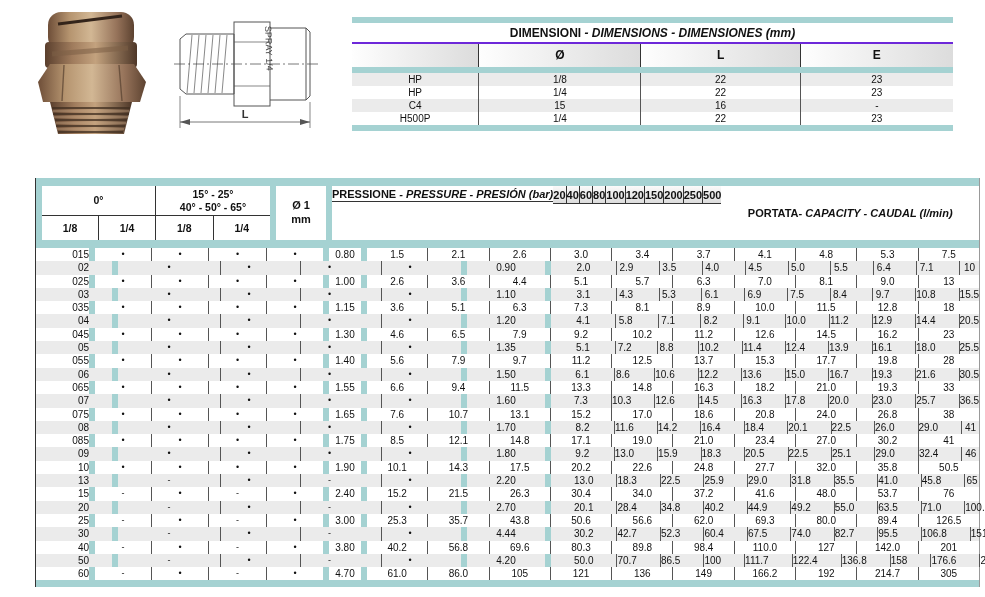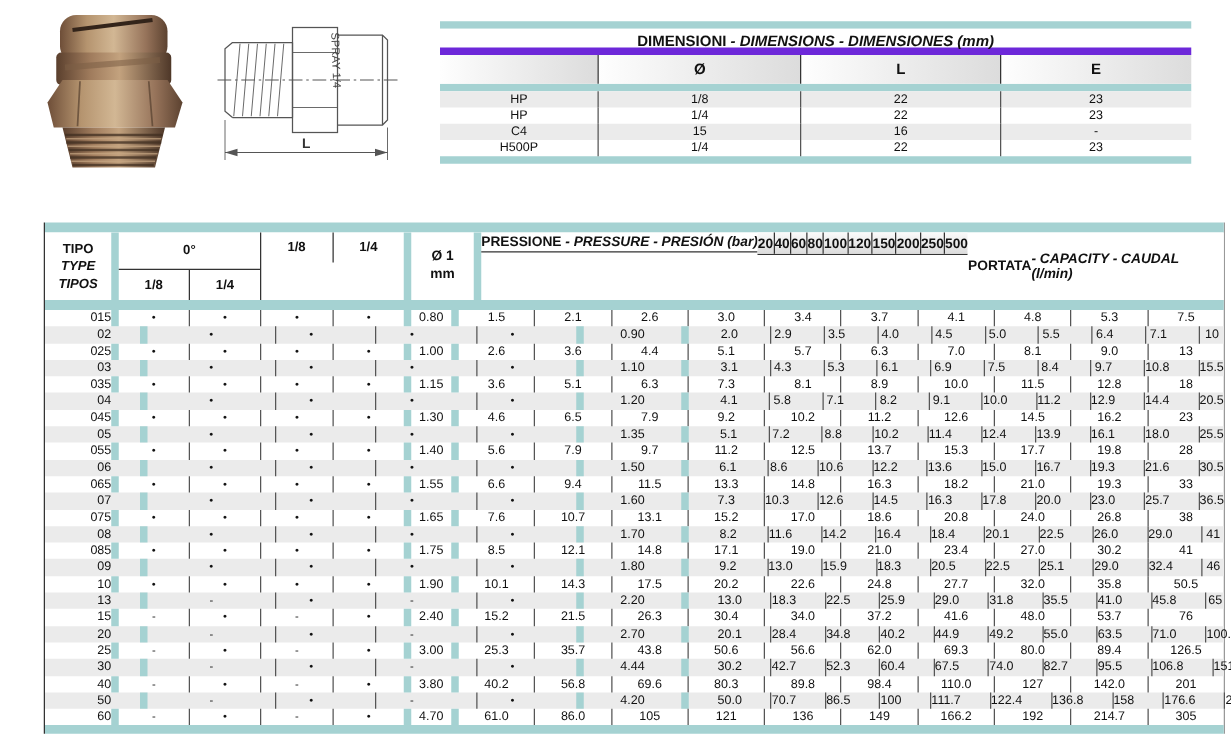--- a/index.html
+++ b/index.html
@@ -9,21 +9,21 @@
   .tbar { background:#a5d2d2; }
   .it { font-style:italic; }
 
   
   .photo-wrap { position:absolute; left:18px; top:6px; width:148px; height:132px; }
   .drawing-wrap { position:absolute; left:172px; top:6px; width:150px; height:132px; }
 
   
   .dims-table { position:absolute; left:352px; top:17px; width:601px; font-size:10px; }
   .dims-table .tbar { height:6px; }
-  .d-title { height:21px; line-height:21px; text-align:center; font-weight:bold; font-size:12px; border-bottom:6px solid #6d28d9; background:#fff; }
+  .d-title { height:21px; line-height:21px; text-align:center; font-weight:bold; font-size:12px; border-bottom:2px solid #6d28d9; background:#fff; }
   .d-head { display:flex; height:23px; line-height:23px; font-weight:bold; font-size:12px; text-align:center; }
   .d-head .dc { background:linear-gradient(90deg,#fefefe, #dcdcdc); }
   .dc-name { width:21%; }
   .dc-o { width:27%; }
   .dc-l { width:26.5%; }
   .dc-e { width:25.5%; }
   .d-head .dc-o, .d-head .dc-l, .d-head .dc-e { border-left:1px solid #333; }
   .drow { display:flex; height:13px; line-height:13px; text-align:center;align-items:center; }
   .drow.shade { background:#ebebeb; }
   .drow .dc-o, .drow .dc-l, .drow .dc-e { border-left:1px solid #555; }
@@ -149,36 +149,35 @@
           <div class="dc dc-l">22</div>
           <div class="dc dc-e">23</div>
         </div>
       </div>
     <div class="tbar"></div>
   </div>
 
   <div class="main-table">
     <div class="tbar"></div>
     <div class="mhead">
-      <div class="mh-tipo">
-        <div>TIPO</div>
-        <div class="it">TYPE</div>
-        <div class="it">TIPOS</div>
-      </div>
       <div class="mc-teal"></div>
       <div class="mh-group g1">
         <div class="mh-glabel">
             <div>0°</div>
           </div>
         <div class="mh-subs">
           <div>1/8</div>
           <div>1/4</div>
         </div>
       </div>
       <div class="mh-group g2">
+        <div class="mh-glabel">
+          <div>15° - 25°</div>
+          <div>40° - 50° - 65°</div>
+        </div>
         <div class="mh-subs">
           <div>1/8</div>
           <div>1/4</div>
         </div>
       </div>
       <div class="mc-teal"></div>
       <div class="mh-phi">
         <div>Ø 1</div>
         <div>mm</div>
       </div>

